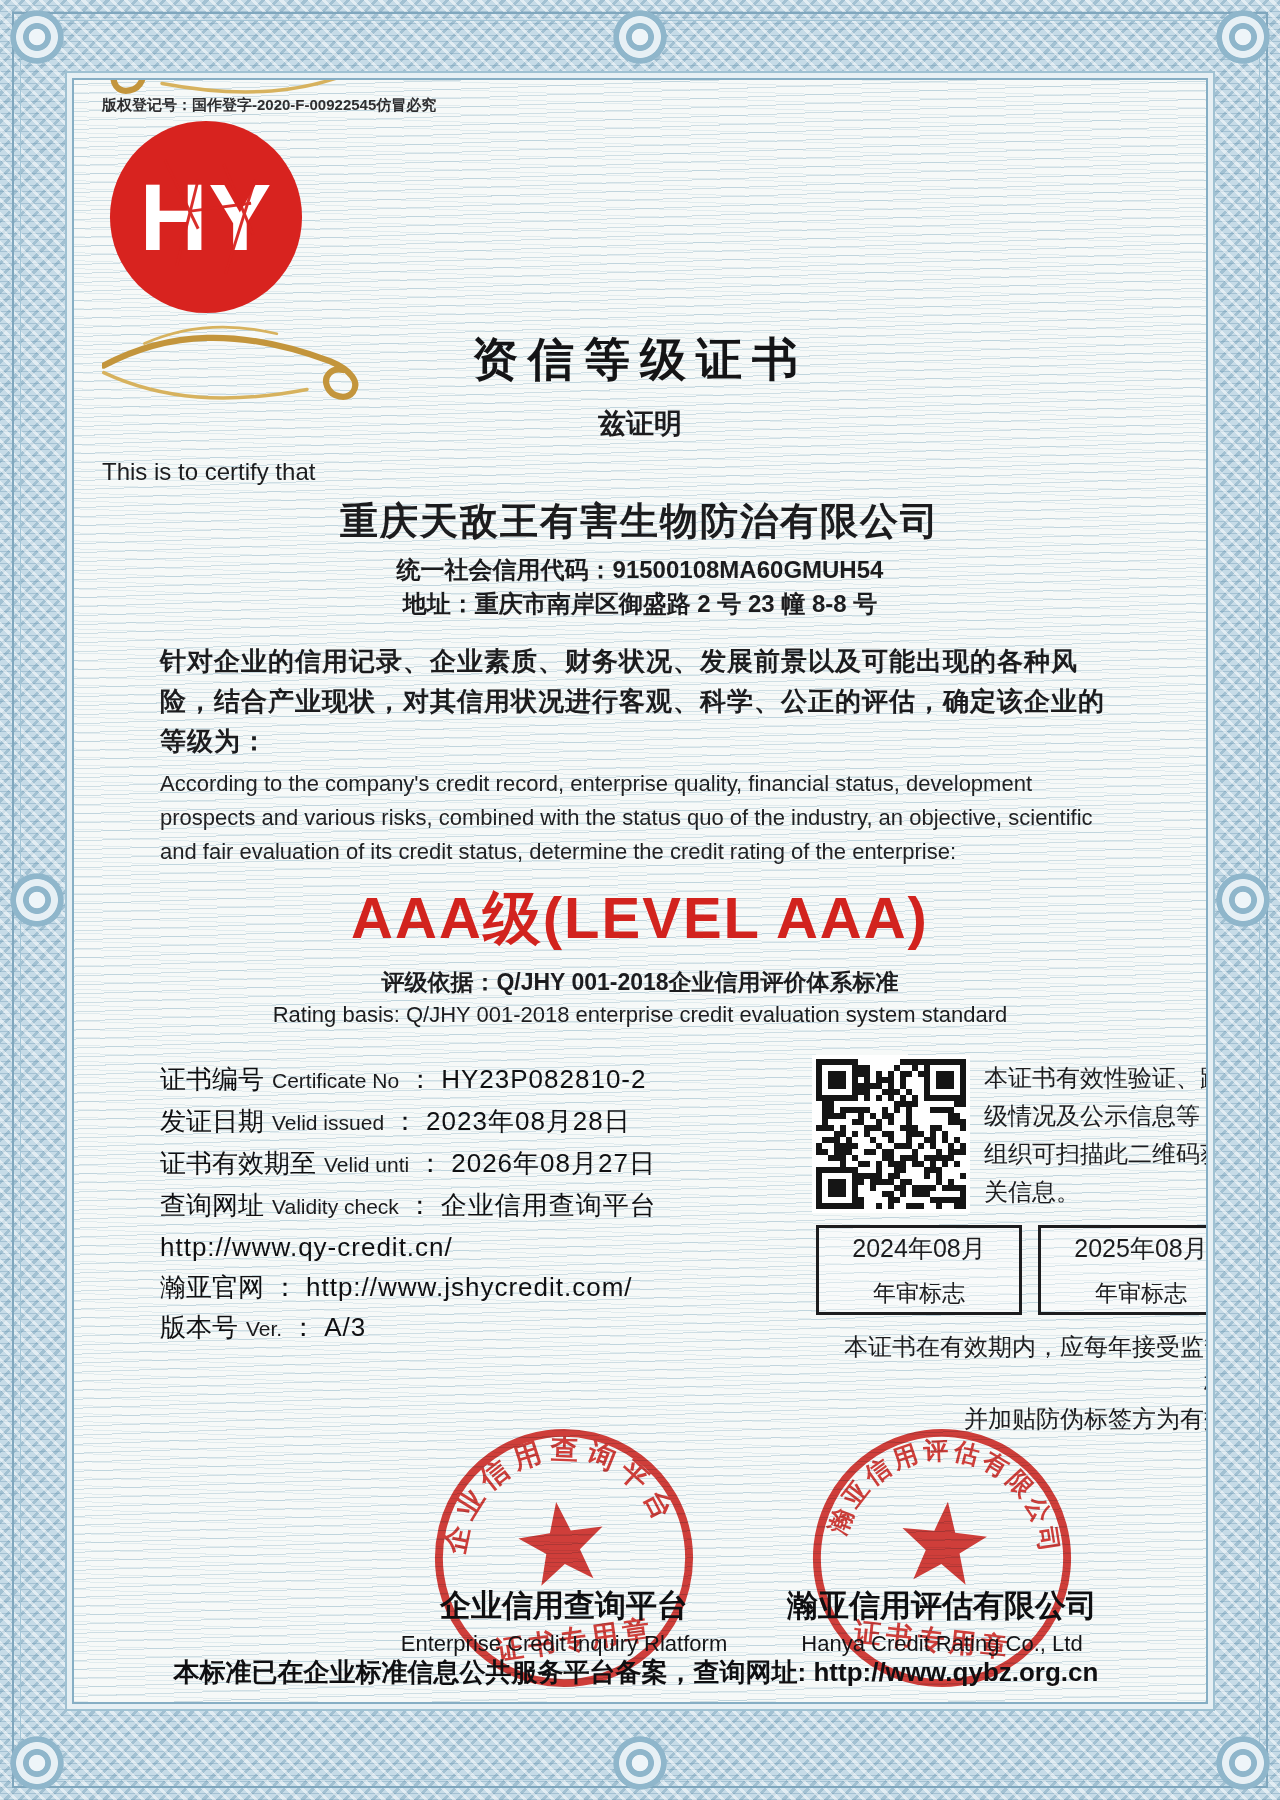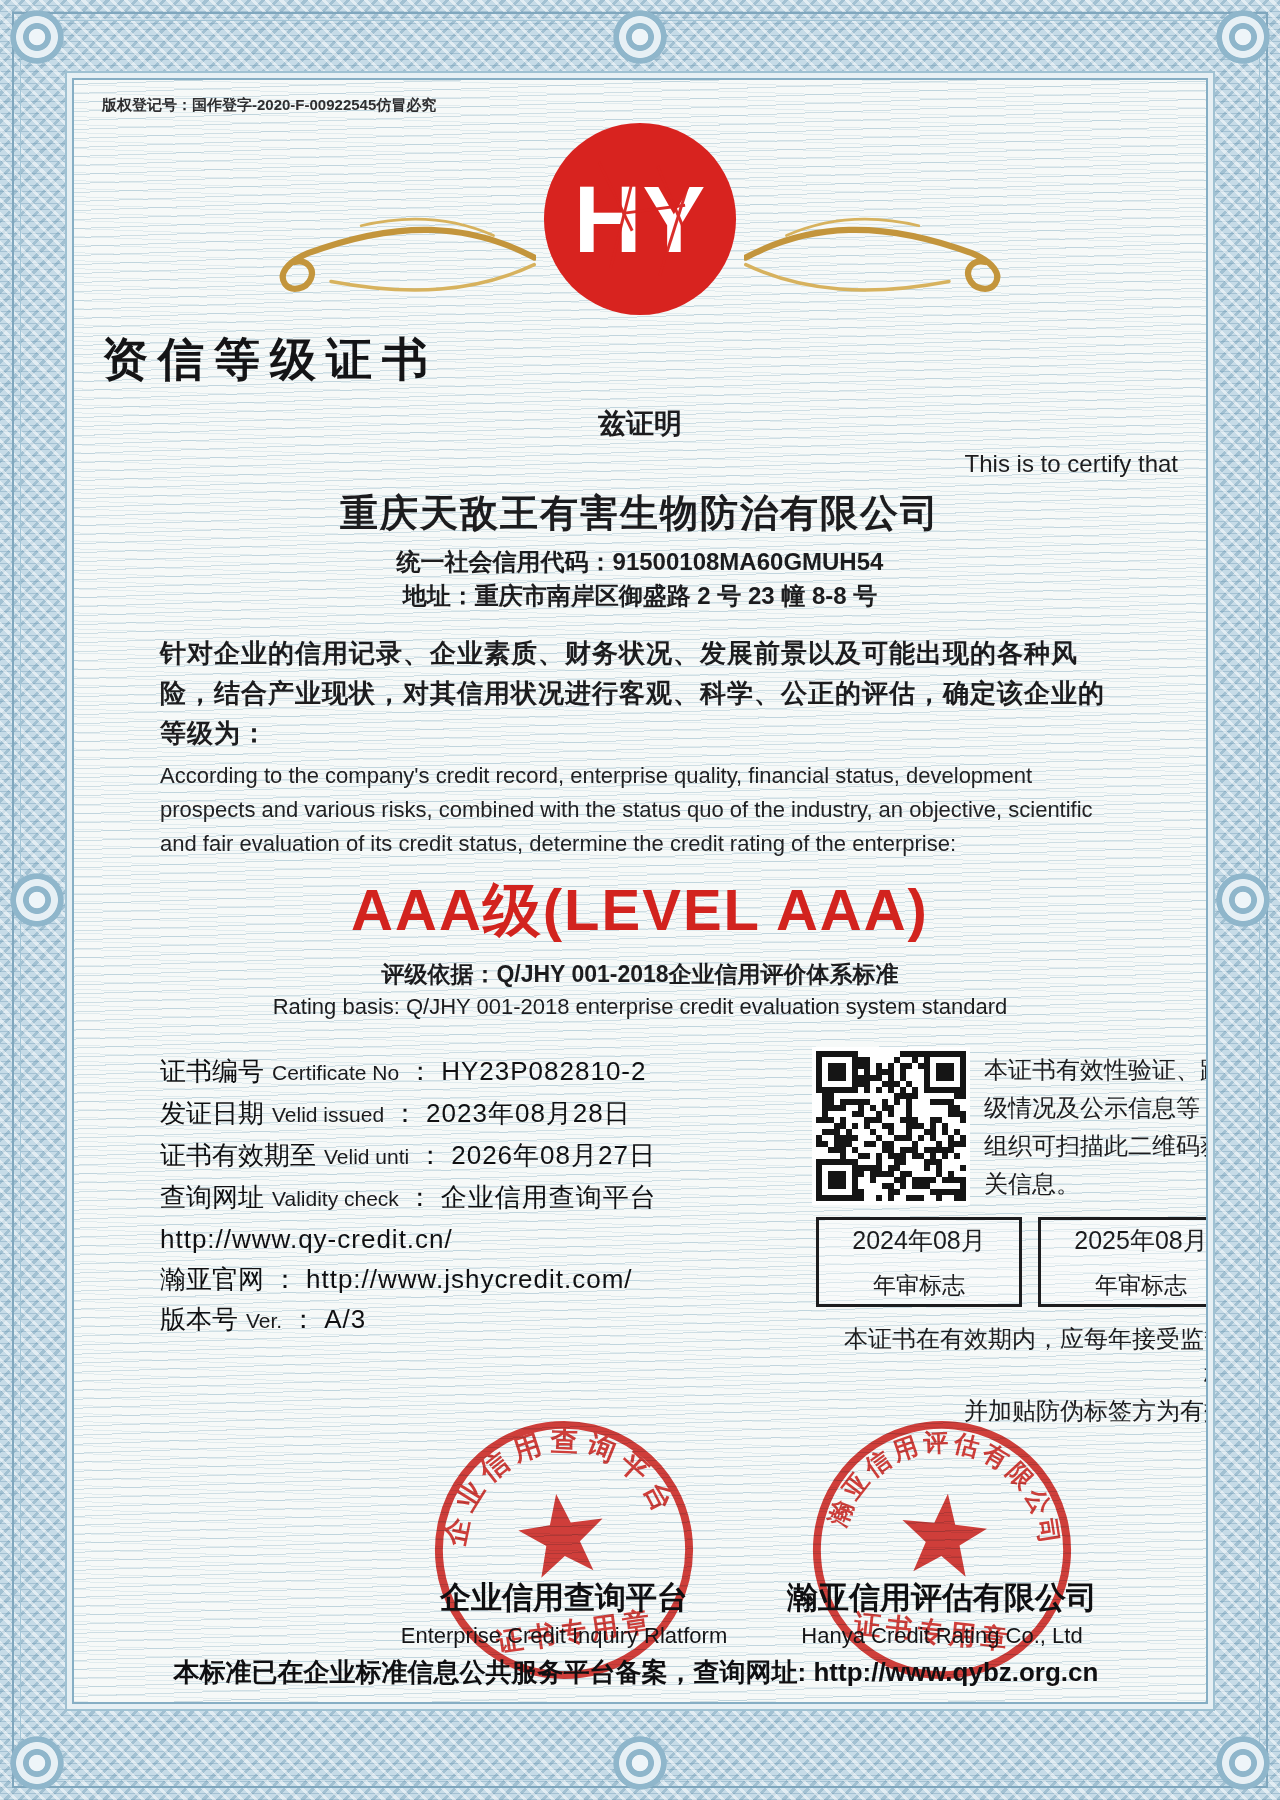--- a/index.html
+++ b/index.html
@@ -34,29 +34,29 @@
       repeating-linear-gradient(178deg, rgba(124,166,186,0) 0 4px, rgba(124,166,186,.33) 4px 5px, rgba(124,166,186,0) 5px 9px),
       repeating-linear-gradient(2deg, rgba(140,180,198,.20) 0 1px, rgba(140,180,198,0) 1px 8px),
       #f6f9f8;
     border:2px solid #86aec4;
     box-shadow:0 0 0 5px rgba(255,255,255,.75), 0 0 0 7px #9fc1d2;
   }
   .content{position:relative;height:100%;box-sizing:border-box;padding:8px 28px;overflow:hidden;}
 
   .copyright{margin:8px 36px 0 0;text-align:left;font-size:15px;font-weight:bold;color:#2e2e30;}
 
-  .logo-row{display:flex;align-items:flex-end;justify-content:center;height:200px;margin-top:2px;}
+  .logo-row{display:flex;align-items:flex-start;justify-content:center;height:200px;margin-top:2px;flex-direction:column;}
   .flourish{width:265px;height:110px;flex:0 0 auto;}
   .flourish.right{transform:scaleX(-1);}
   .hy-logo{width:196px;height:196px;flex:0 0 auto;margin:0 6px;}
 
-  .title{margin-top:14px;font-size:46px;line-height:56px;font-weight:700;letter-spacing:10px;color:#141416;}
+  .title{margin-top:14px;text-align:center;font-size:46px;line-height:56px;font-weight:700;letter-spacing:10px;color:#141416;}
   .subtitle{margin-top:8px;text-align:center;font-size:25px;line-height:30px;font-weight:600;letter-spacing:1px;}
   .certify-cn{margin-top:20px;text-align:center;font-size:28px;line-height:34px;font-weight:600;}
-  .certify-en{margin-top:8px;text-align:right;font-size:24px;line-height:30px;font-weight:500;}
+  .certify-en{margin-top:16px;text-align:left;font-size:24px;line-height:30px;font-weight:500;}
   .company{margin-top:10px;text-align:center;font-size:38px;line-height:48px;font-weight:800;letter-spacing:2px;}
   .codeline{margin-top:10px;text-align:center;font-size:24px;line-height:30px;font-weight:600;}
   .addrline{margin-top:4px;text-align:center;font-size:24px;line-height:30px;font-weight:700;}
 
   .statement{margin:22px 58px 0 58px;text-align:left;}
   .st-cn{margin:0;font-size:26px;line-height:40px;font-weight:600;letter-spacing:1px;}
   .st-en{margin:6px 0 0 0;font-size:22px;line-height:34px;font-weight:400;color:#212123;}
 
   .rating{margin-top:16px;text-align:center;font-size:58px;line-height:66px;font-weight:900;letter-spacing:2px;color:#d2231e;}
   .basis-cn{margin-top:16px;text-align:center;font-size:23px;line-height:30px;font-weight:600;}

